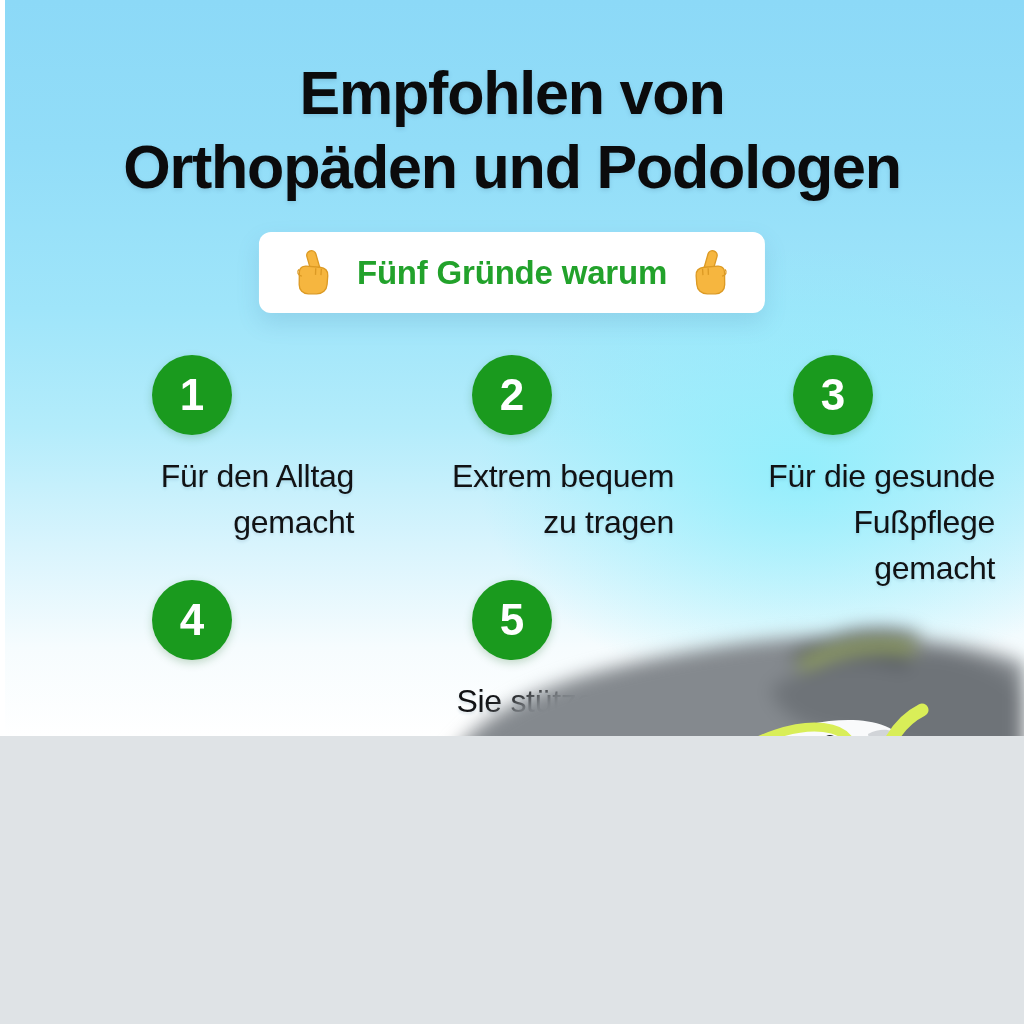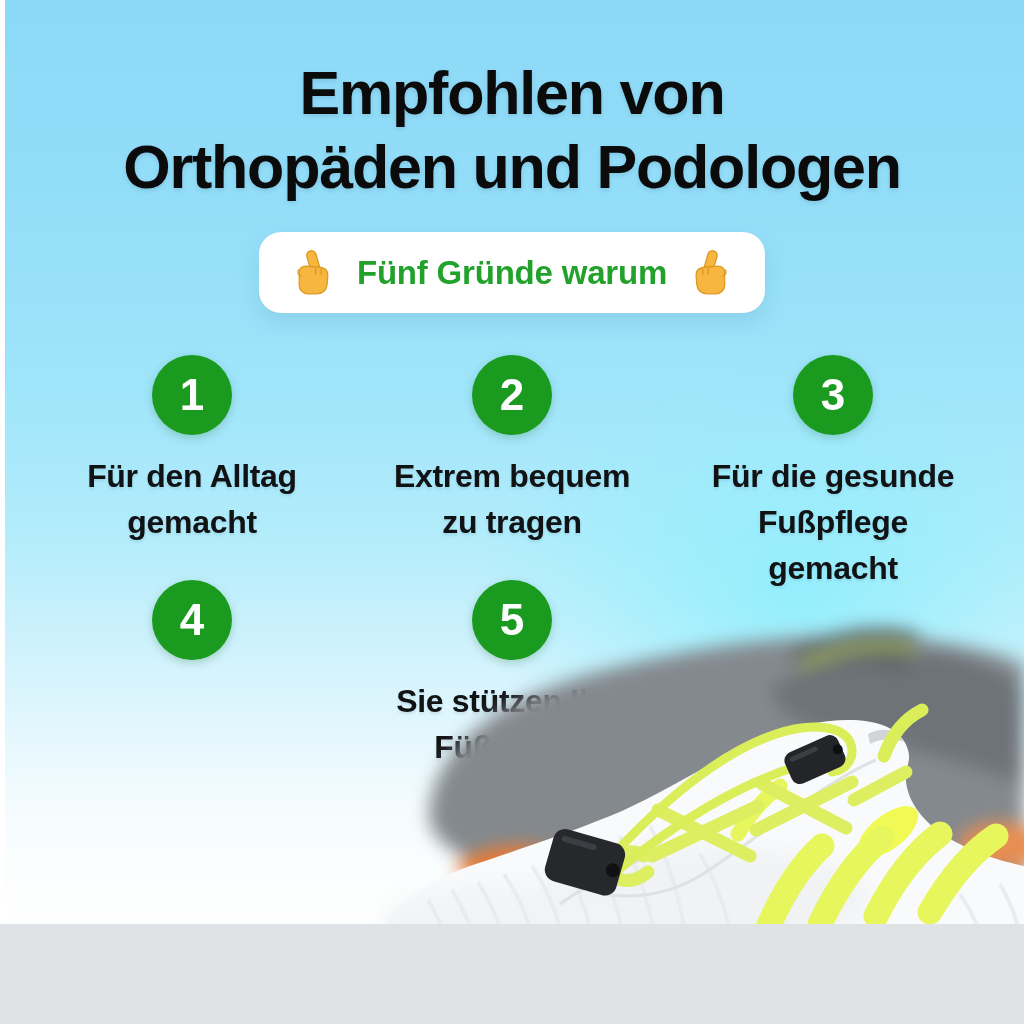--- a/index.html
+++ b/index.html
@@ -1,59 +1,60 @@
 <!DOCTYPE html>
 <html><head>
 <meta charset="utf-8">
 <style>
   html,body{margin:0;padding:0;background:#dfe3e6;}
   .poster{
     position:relative;
-    width:1024px;height:924px;
+    width:1024px;height:736px;
     margin:0 auto;
     overflow:hidden;
     font-family:"Liberation Sans","DejaVu Sans",sans-serif;
     background:
       radial-gradient(460px 320px at 78% 64%, rgba(140,238,252,0.85), rgba(140,238,252,0) 70%),
       linear-gradient(180deg,#8CD9F7 0%,#92DDF8 20%,#9FE5FA 42%,#B3ECFB 58%,#D8F4FD 74%,#F6FCFE 88%,#FFFFFF 100%);
   }
   .left-sliver{position:absolute;left:0;top:0;width:5px;height:100%;background:#ffffff;}
   .title{
     position:absolute;top:56px;left:0;width:100%;
     text-align:center;
     font-size:61px;font-weight:700;color:#0b0b0c;
     letter-spacing:-1.2px;line-height:74px;
     white-space:pre-line;
     text-shadow:0 2px 4px rgba(50,95,125,0.18);
   }
   .badge{
     position:absolute;top:232px;left:50%;transform:translateX(-50%);
-    height:81px;padding:0 32px;border-radius:22px;
+    height:81px;padding:0 32px;border-radius:12px;
     background:#ffffff;
     box-shadow:0 10px 22px rgba(70,130,165,0.18);
     display:flex;align-items:center;gap:26px;
   }
   .badge-label{font-size:33px;font-weight:700;color:#22A22B;letter-spacing:-0.2px;}
   .hand{width:40px;height:50px;display:block;}
   .hand.flip{transform:scaleX(-1);}
   .feature{position:absolute;width:324px;text-align:center;}
   .feature-circle{
     width:80px;height:80px;border-radius:50%;
     margin:0 auto;
     background:#1A9A1E;
     box-shadow:0 3px 8px rgba(30,110,40,0.25);
     display:flex;align-items:center;justify-content:center;
   }
   .feature-number{font-size:44px;font-weight:700;color:#ffffff;}
   .feature-label{
     margin-top:18px;
-    font-size:32px;font-weight:700;color:#111214;
+    font-size:32px;font-weight:400;color:#111214;
     line-height:46px;letter-spacing:-0.3px;
     white-space:pre-line;
     text-shadow:0 2px 3px rgba(50,95,125,0.15);
+    text-align:right;
   }
   .photo{position:absolute;left:0;top:594px;width:1024px;height:430px;overflow:visible;}
 </style>
 </head>
 <body>
 
 <div class="poster">
   <div class="left-sliver"></div>
 
   <div class="title">Empfohlen von

